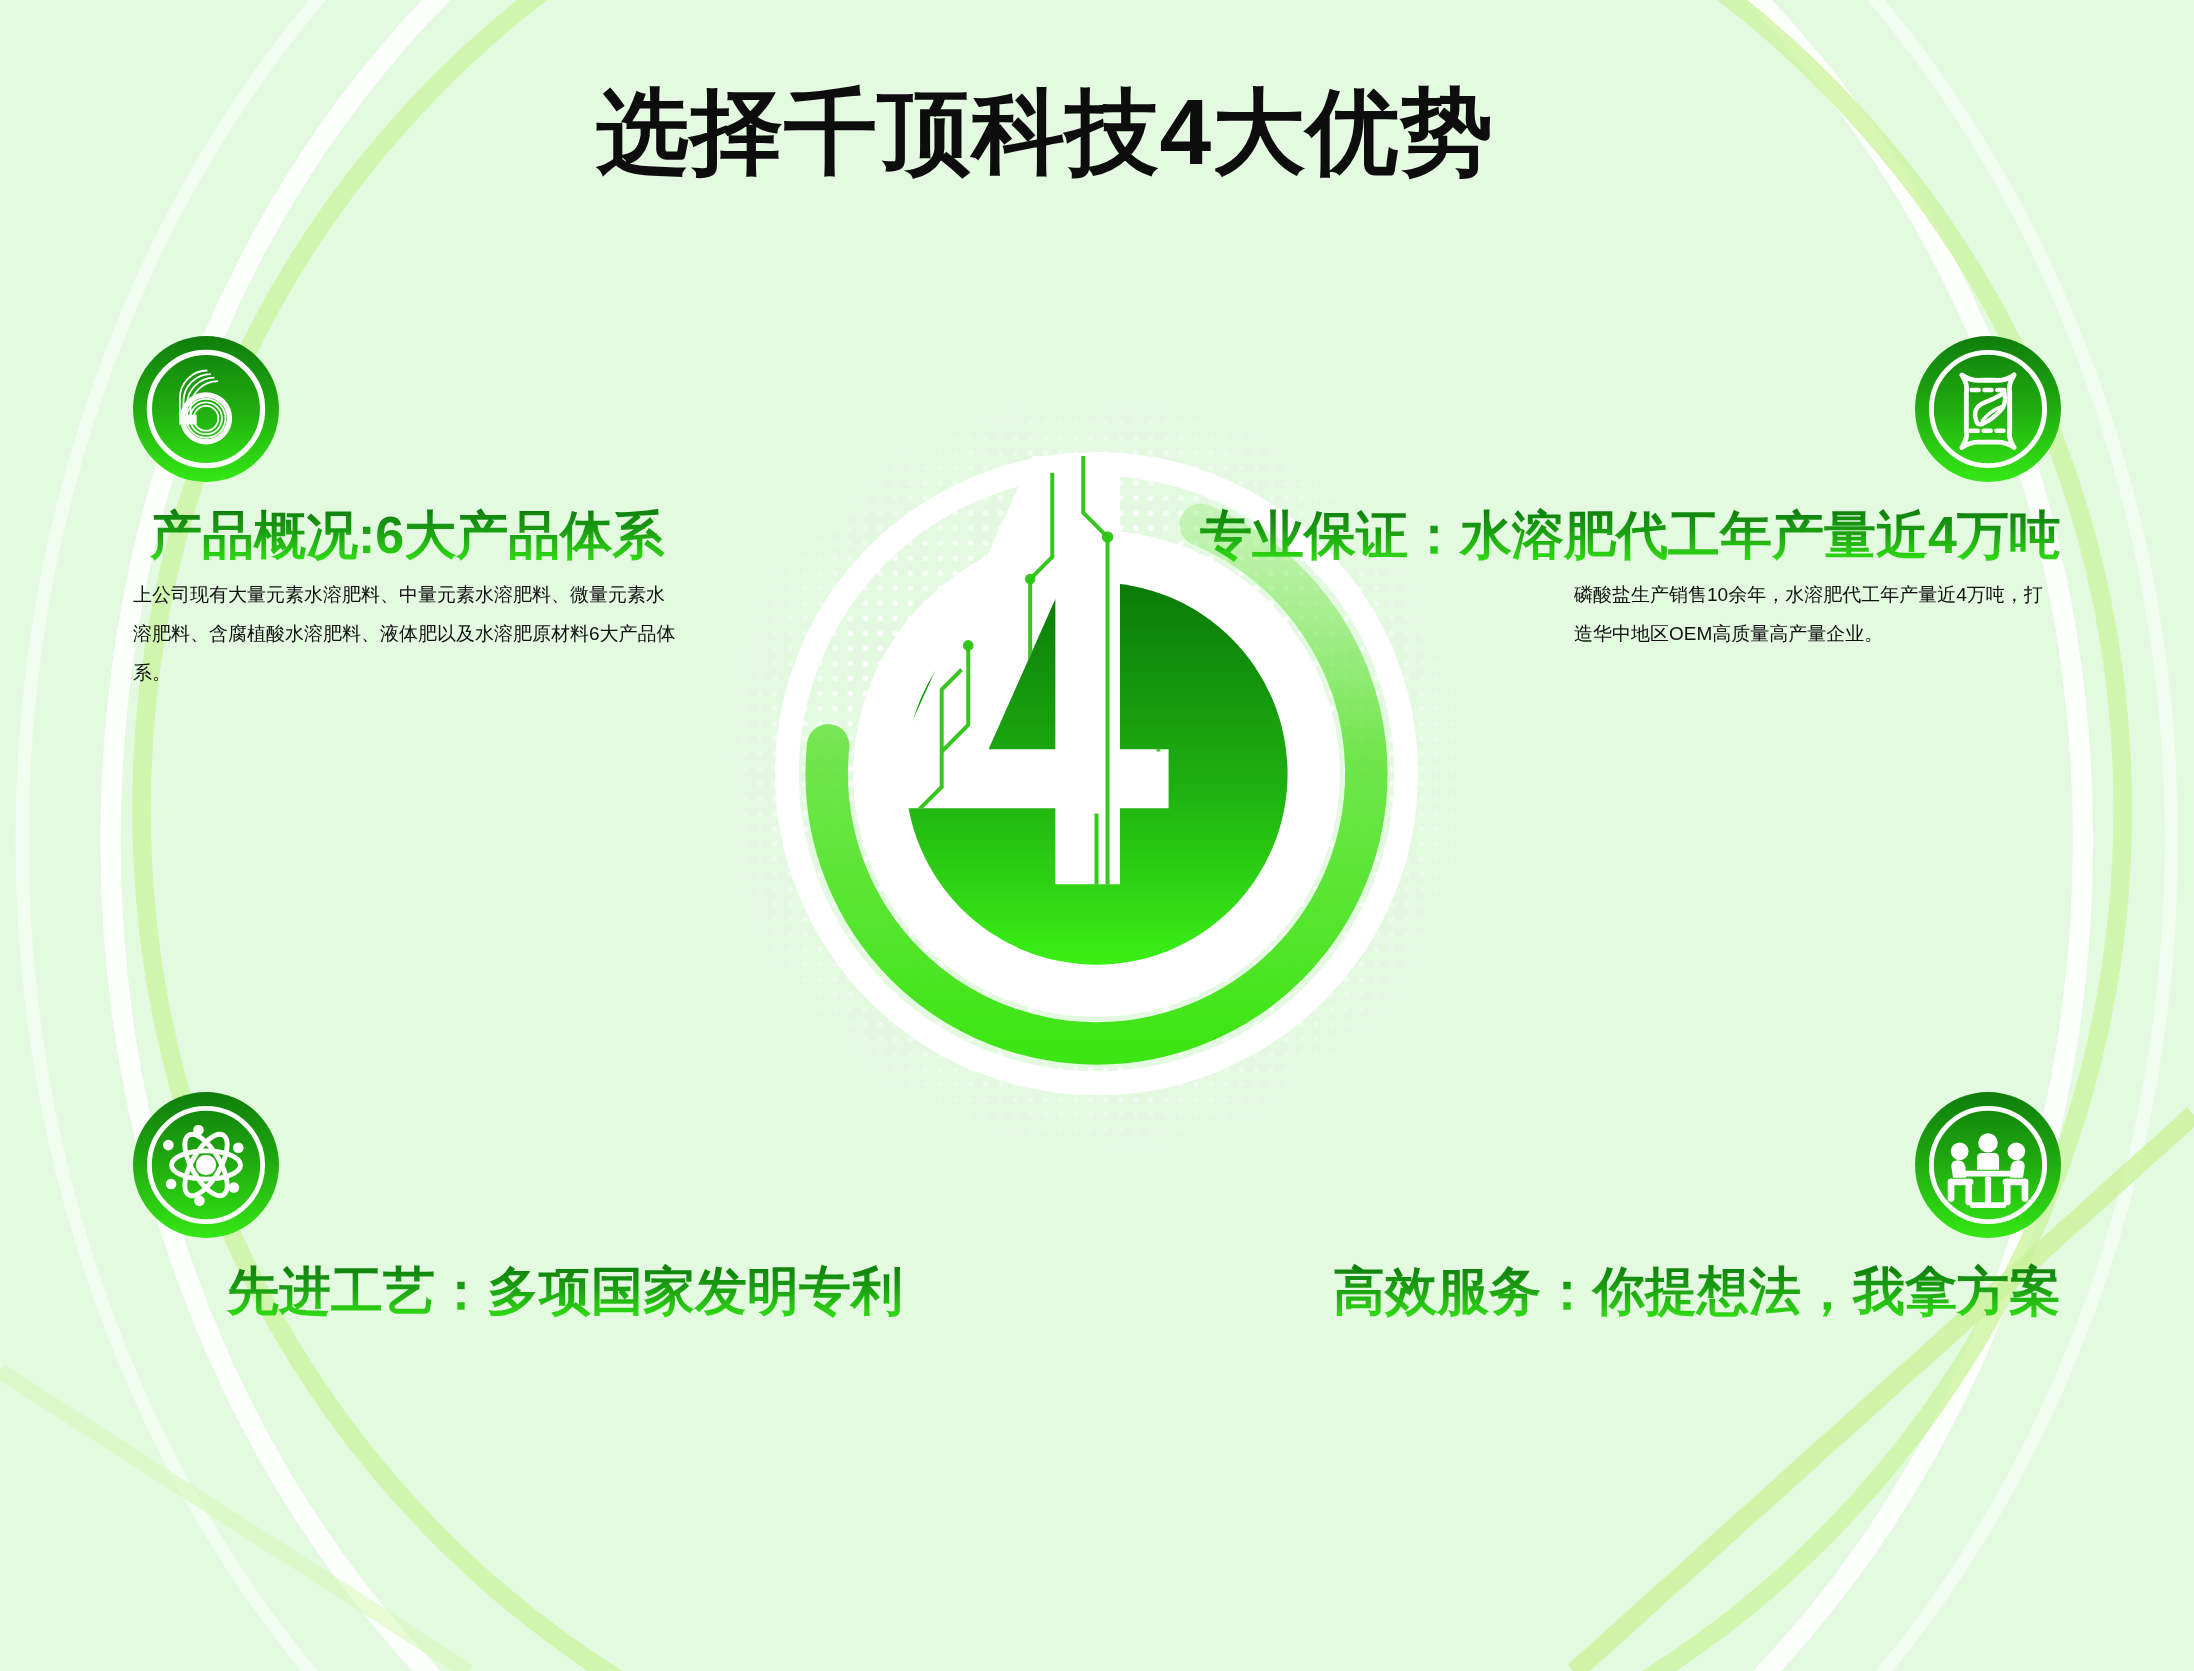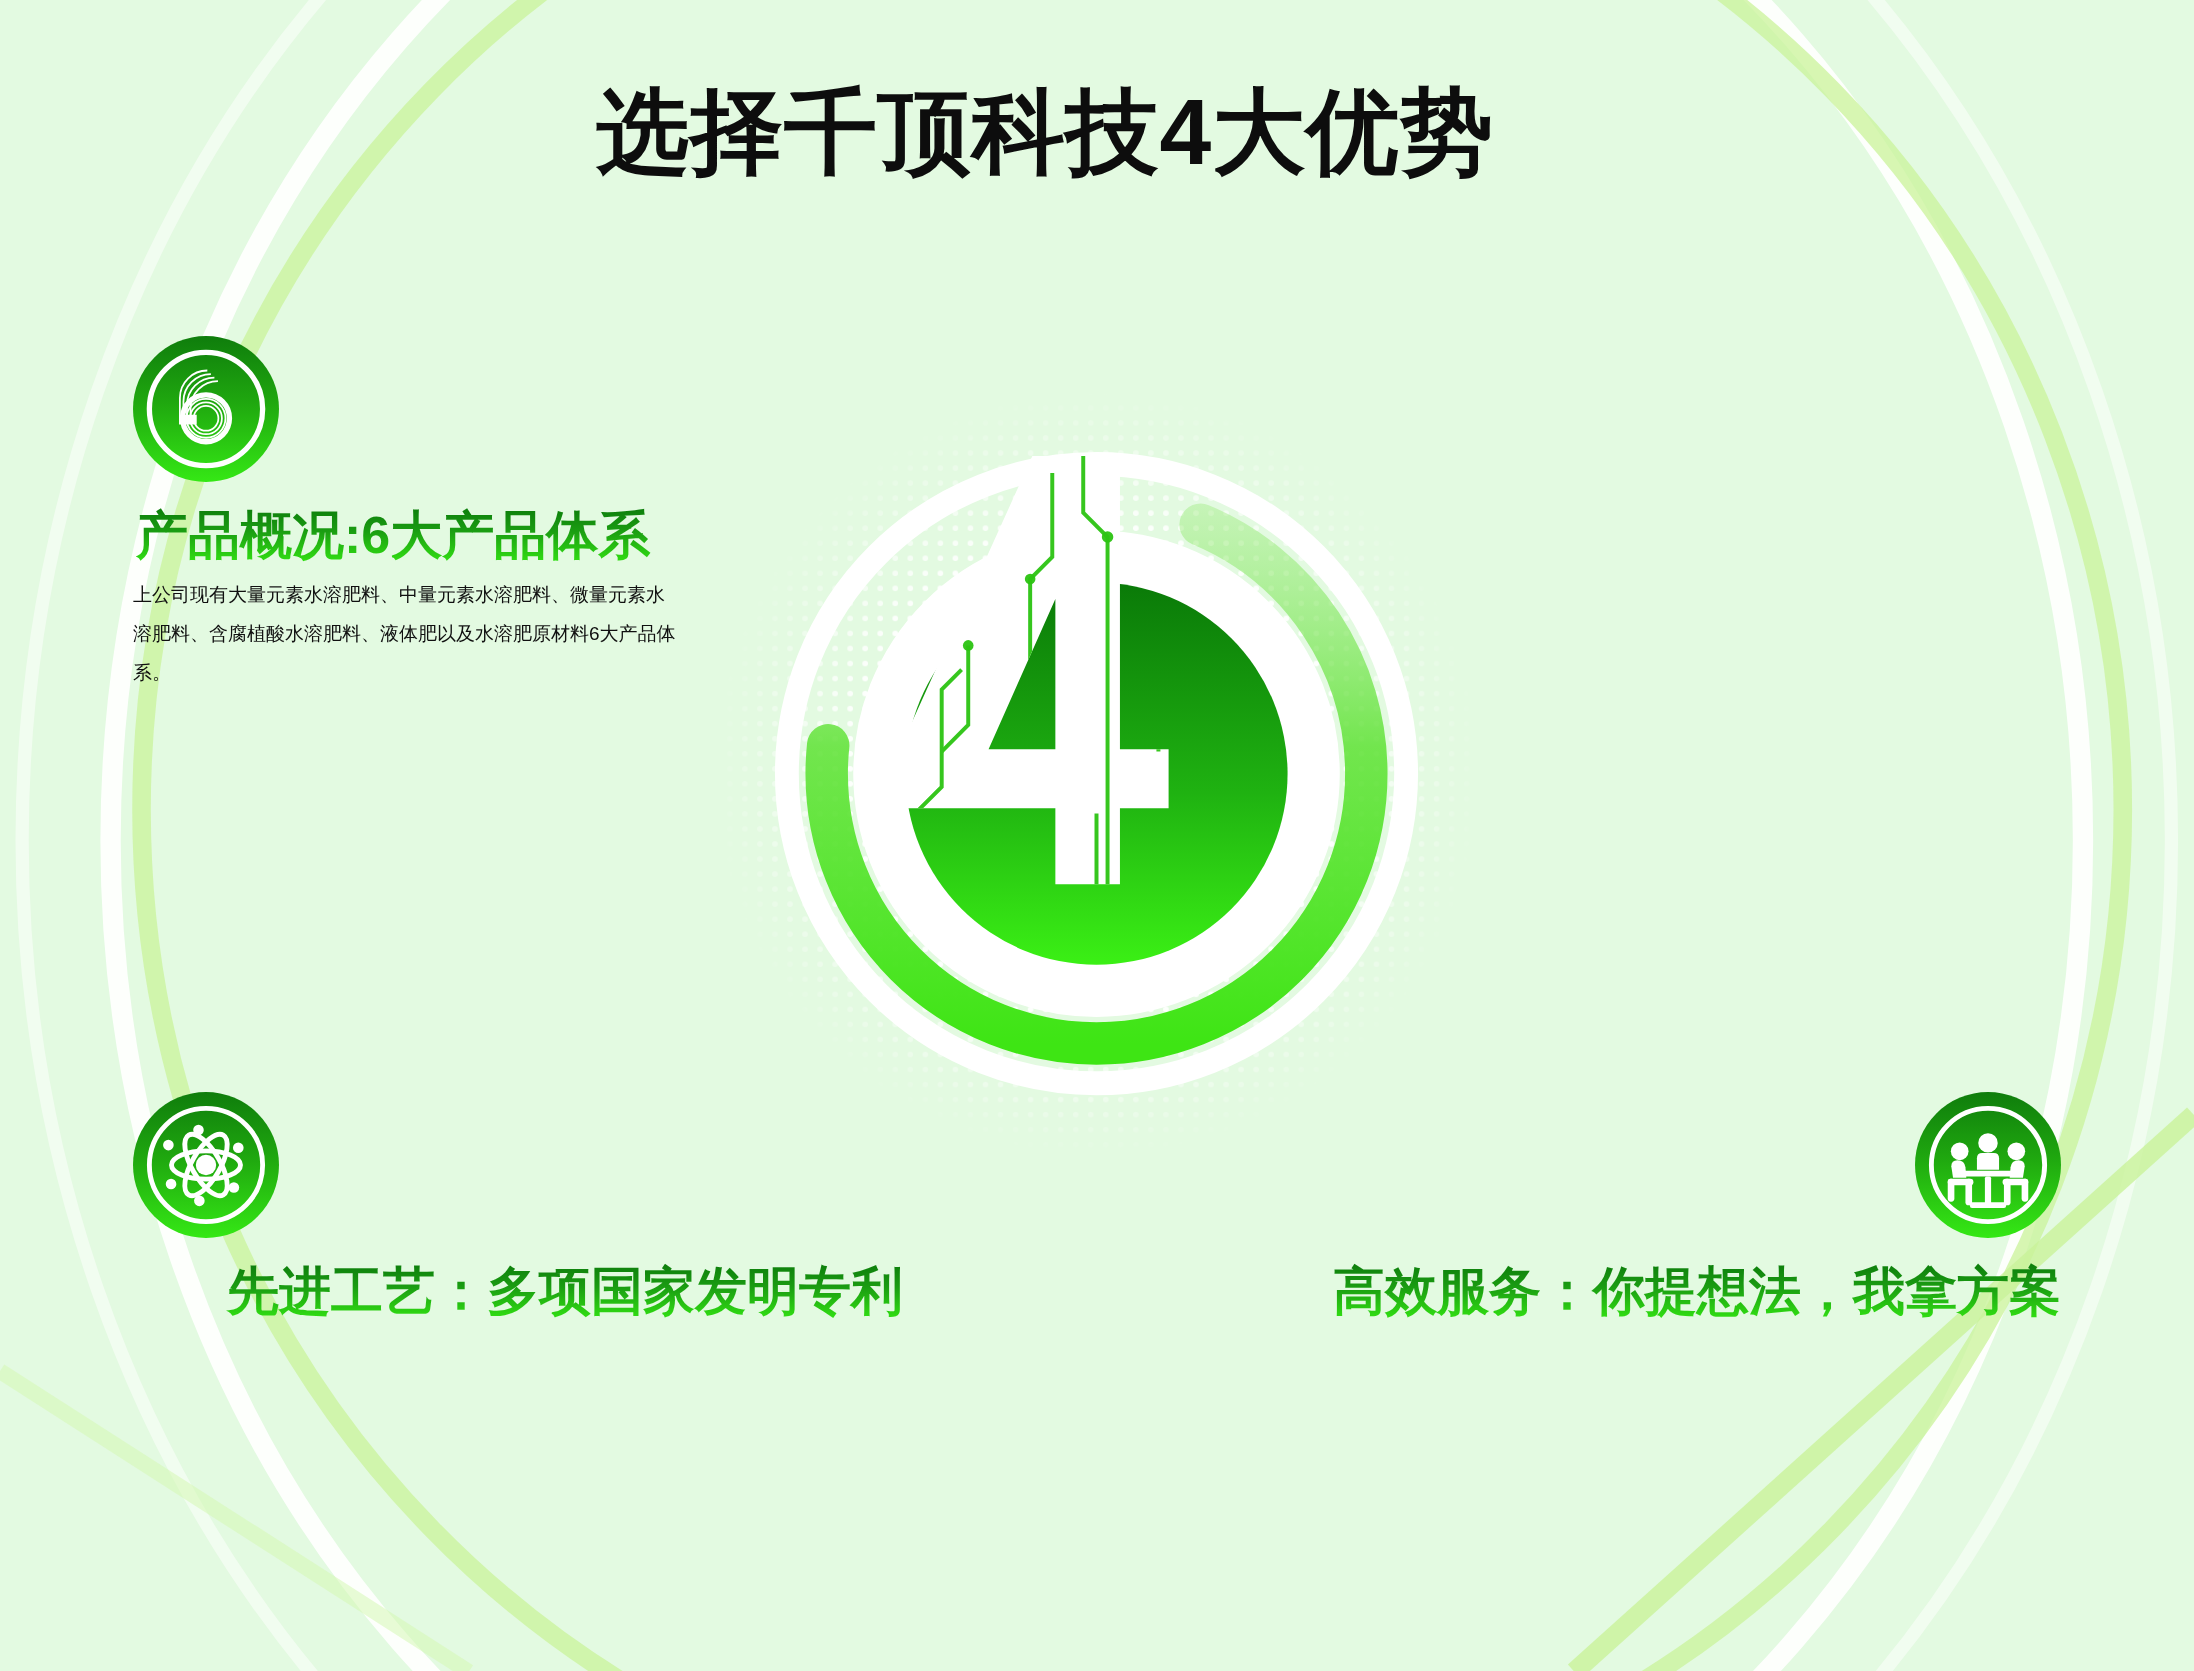--- a/index.html
+++ b/index.html
@@ -49,21 +49,21 @@
     margin:0;padding:0;
   }
   .body-text{
     font-size:19px;line-height:2.05;color:#101010;
     margin:9.7px 0 0 0;padding:0;
     font-weight:normal;
   }
 
   
   #blk-tl{left:133px;  top:336px;  width:575px; text-align:left;}
-  #blk-tl .heading{margin-left:3px;}
+  #blk-tl .heading{margin-left:17px;}
   #blk-tl .body-text{width:548px;}
 
   #blk-tr{left:1194px; top:336px;  width:867px; text-align:right;}
   #blk-tr .iconrow{display:flex;justify-content:flex-end;}
   #blk-tr .body-text{width:487px;margin-left:auto;text-align:left;}
 
   #blk-bl{left:133px;  top:1092px; width:770px; text-align:right;}
   #blk-bl .body-text{width:743px;}
 
   #blk-br{left:1300px; top:1092px; width:761px; text-align:right;}
@@ -185,20 +185,39 @@
           <circle cx="165" cy="186" r="28"></circle>
         </g>
         <rect x="104" y="178" width="40" height="22" fill="#ffffff"></rect>
       </svg>
     </div>
     <div class="icon-gap"></div>
     <div class="heading">产品概况:6大产品体系</div>
     <p class="body-text">上公司现有大量元素水溶肥料、中量元素水溶肥料、微量元素水溶肥料、含腐植酸水溶肥料、液体肥以及水溶肥原材料6大产品体系。</p>
   </div>
 
+  <div class="block" id="blk-tr">
+    <div class="iconrow">
+      <div class="icon">
+        <svg viewBox="0 0 330 330" aria-hidden="true">
+          <circle cx="165" cy="165" r="128" fill="none" stroke="#ffffff" stroke-width="11"></circle>
+          <path d="M106 88 q20 14 44 12 h30 q24 2 44 -12 q-14 22 -10 40 v84 q-4 18 10 40 q-20 -14 -44 -12 h-30 q-24 -2 -44 12 q14 -22 10 -40 v-84 q4 -18 -10 -40 Z" fill="none" stroke="#ffffff" stroke-width="11" stroke-linejoin="round"></path>
+          <g stroke="#ffffff" stroke-width="10" stroke-linecap="round" stroke-dasharray="16 13">
+            <line x1="128" y1="122" x2="204" y2="122"></line>
+            <line x1="126" y1="214" x2="206" y2="214"></line>
+          </g>
+          <path d="M140 196 q-14 -34 18 -46 q26 -10 44 -22 q6 26 -10 42 q-20 20 -38 28 q-10 4 -14 -2 Z" fill="none" stroke="#ffffff" stroke-width="10" stroke-linejoin="round"></path>
+          <path d="M152 192 q16 -22 42 -32" fill="none" stroke="#ffffff" stroke-width="8" stroke-linecap="round"></path>
+        </svg>
+      </div>
+    </div>
+    <div class="icon-gap"></div>
+    <div class="heading">专业保证：水溶肥代工年产量近4万吨</div>
+    <p class="body-text">磷酸盐生产销售10余年，水溶肥代工年产量近4万吨，打造华中地区OEM高质量高产量企业。</p>
+  </div>
 
   <div class="block" id="blk-bl">
     <div class="icon">
       <svg viewBox="0 0 330 330" aria-hidden="true">
         <circle cx="165" cy="165" r="128" fill="none" stroke="#ffffff" stroke-width="11"></circle>
         <g fill="none" stroke="#ffffff" stroke-width="11" stroke-linecap="round">
           <ellipse cx="165" cy="165" rx="78" ry="32" transform="rotate(0 165 165)"></ellipse>
           <ellipse cx="165" cy="165" rx="78" ry="32" transform="rotate(60 165 165)"></ellipse>
           <ellipse cx="165" cy="165" rx="78" ry="32" transform="rotate(120 165 165)"></ellipse>
         </g>

